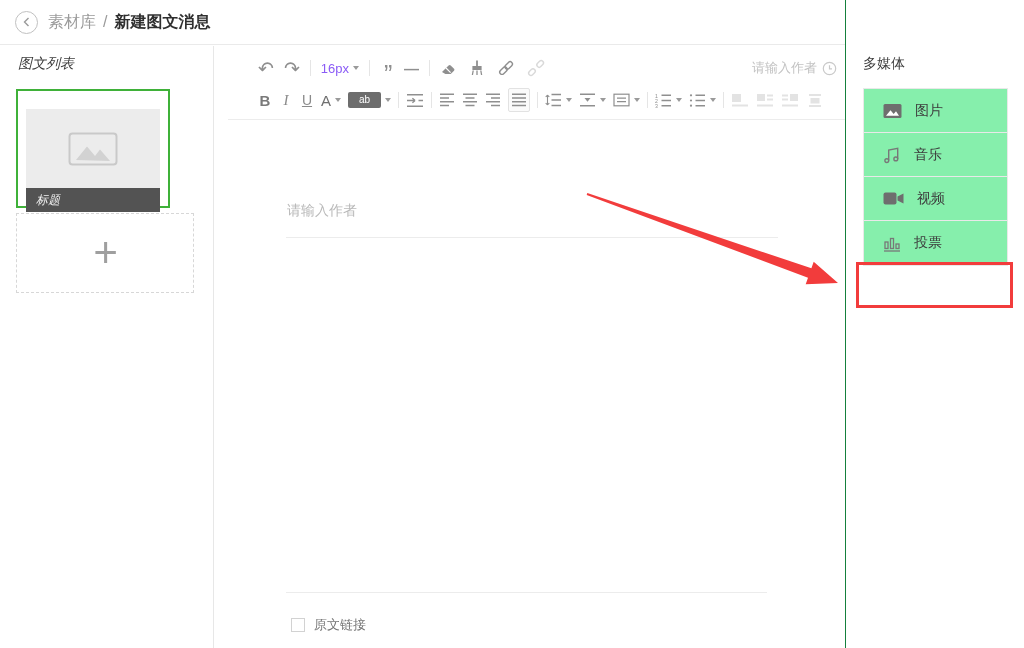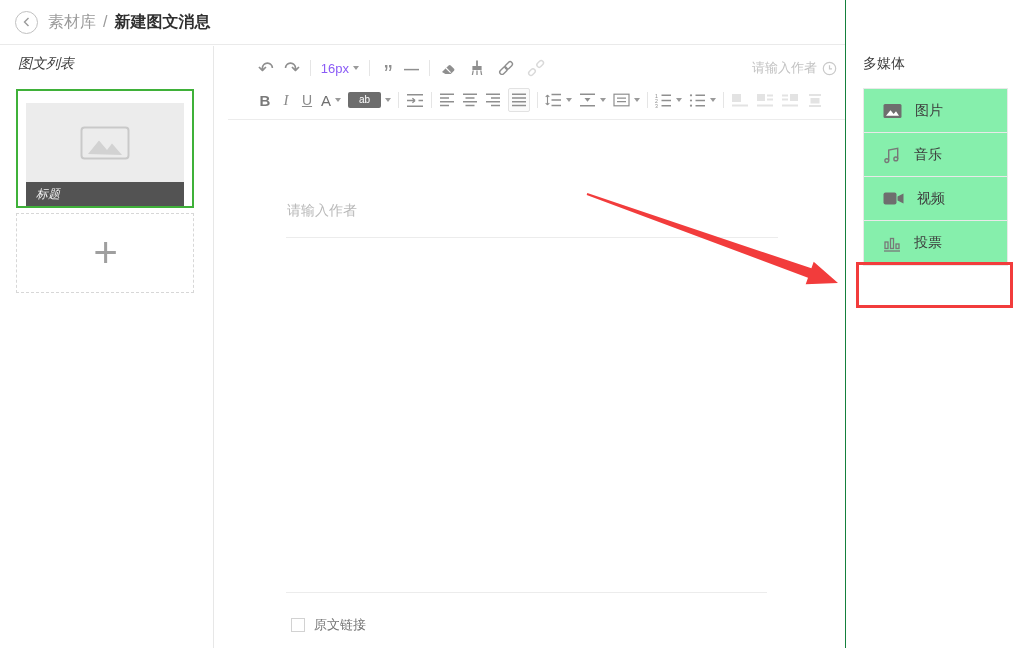--- a/index.html
+++ b/index.html
@@ -16,22 +16,22 @@
   .back-btn { width:23px; height:23px; border:1px solid #c1c1c1; border-radius:50%;
     display:flex; align-items:center; justify-content:center; margin-right:10px; cursor:pointer; flex:0 0 auto; }
   .crumb { font-size:16px; }
   .crumb-parent { color:#9b9b9b; margin-right:7px; cursor:pointer; }
   .crumb-sep { color:#9b9b9b; margin-right:7px; }
   .crumb-current { color:#2f2f2f; font-weight:700; }
 
   
   .left-panel { position:absolute; top:46px; left:0; width:214px; bottom:0; border-right:1px solid #e7e7e7; background:#fff;font-style:italic; }
   .left-header { position:absolute; top:9px; left:18px; font-size:14px; color:#3c3c3c; }
-  .article-card { position:absolute; top:43px; left:16px; width:178px; height:119px;
-    border:2px solid #3fb139; background:#fff; padding:12px 8px 0 8px; cursor:pointer; }
+  .article-card { position:absolute; top:43px; left:16px; width:154px; height:119px;
+    border:2px solid #3fb139; background:#fff; padding:18px 8px 0 8px; cursor:pointer; }
   .card-thumb { height:79px; background:#ececec; display:flex; align-items:center; justify-content:center; }
   .card-bar { height:24px; background:#535353; display:flex; align-items:center; padding-left:10px; }
   .card-bar span { color:#f1f1f1; font-size:12px; }
   .add-box { position:absolute; top:167px; left:16px; width:178px; height:80px;
     border:1px dashed #d7d7d7; display:flex; align-items:center; justify-content:center; cursor:pointer; }
   .plus { color:#9f9f9f; font-size:42px; font-weight:400; line-height:36px; }
 
   
   .center-panel { position:absolute; top:46px; left:215px; width:630px; bottom:0; background:#fff; }
   .toolbar { position:absolute; top:0; left:0; right:0; height:74px; }

